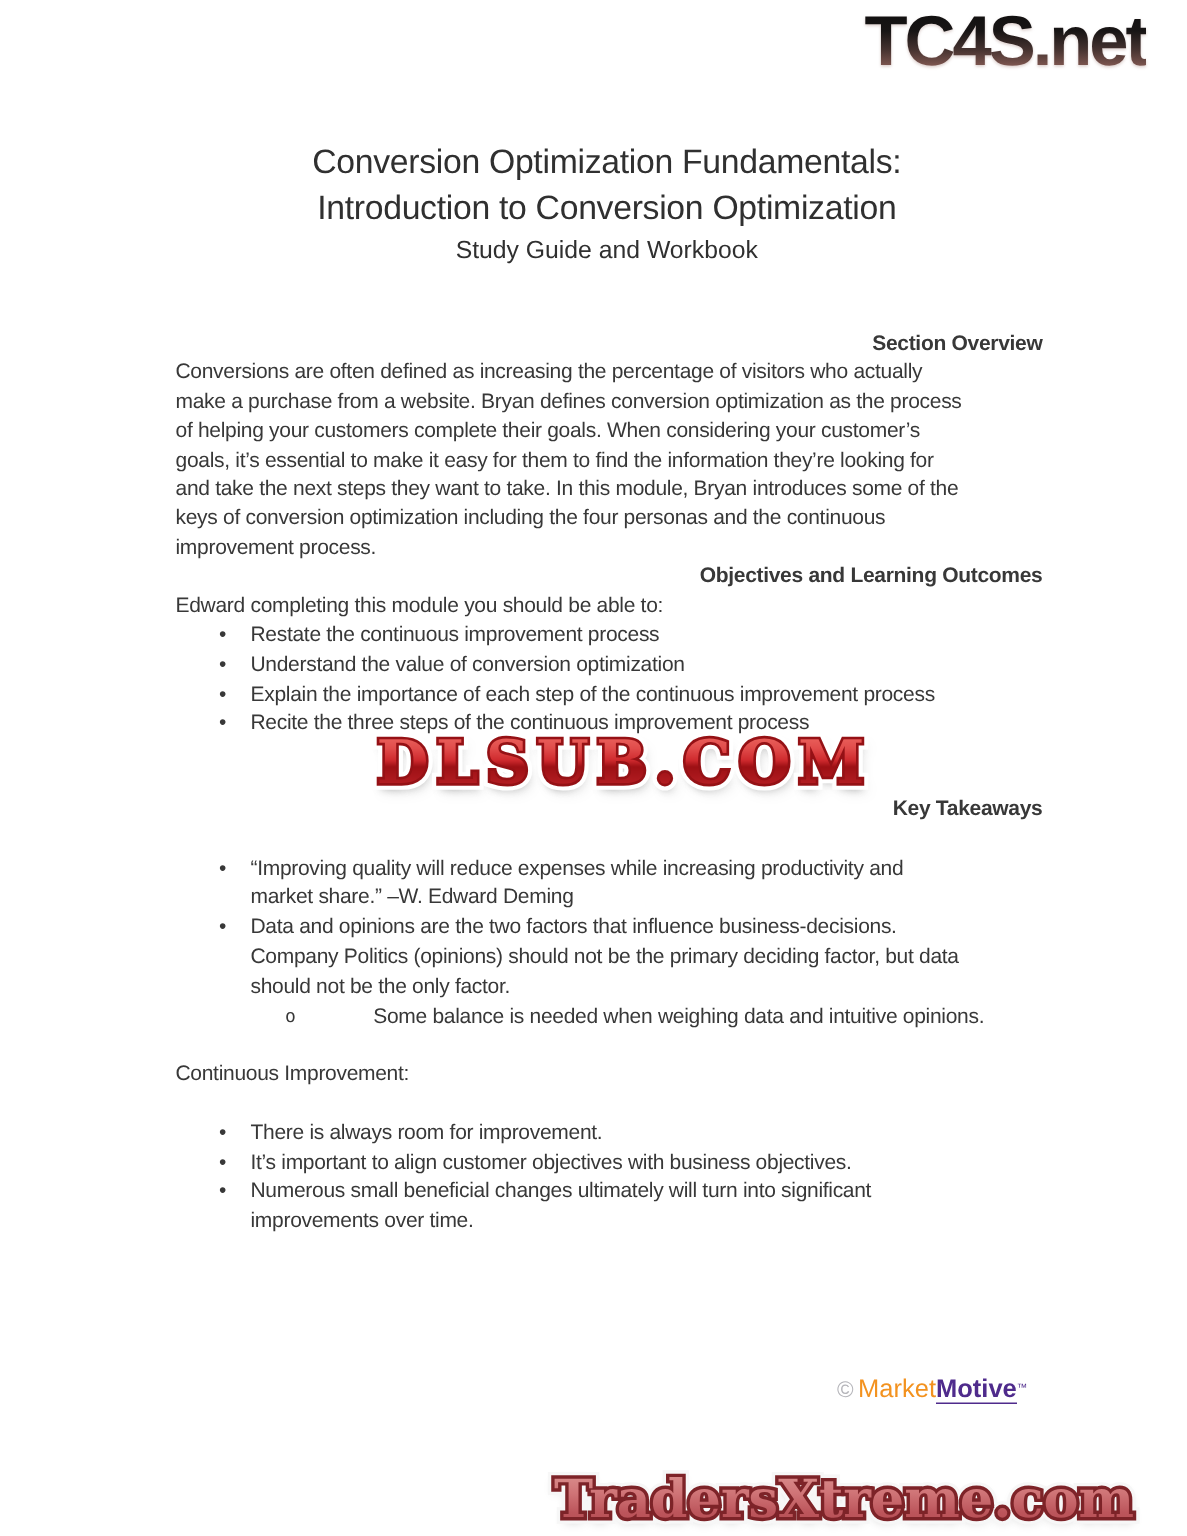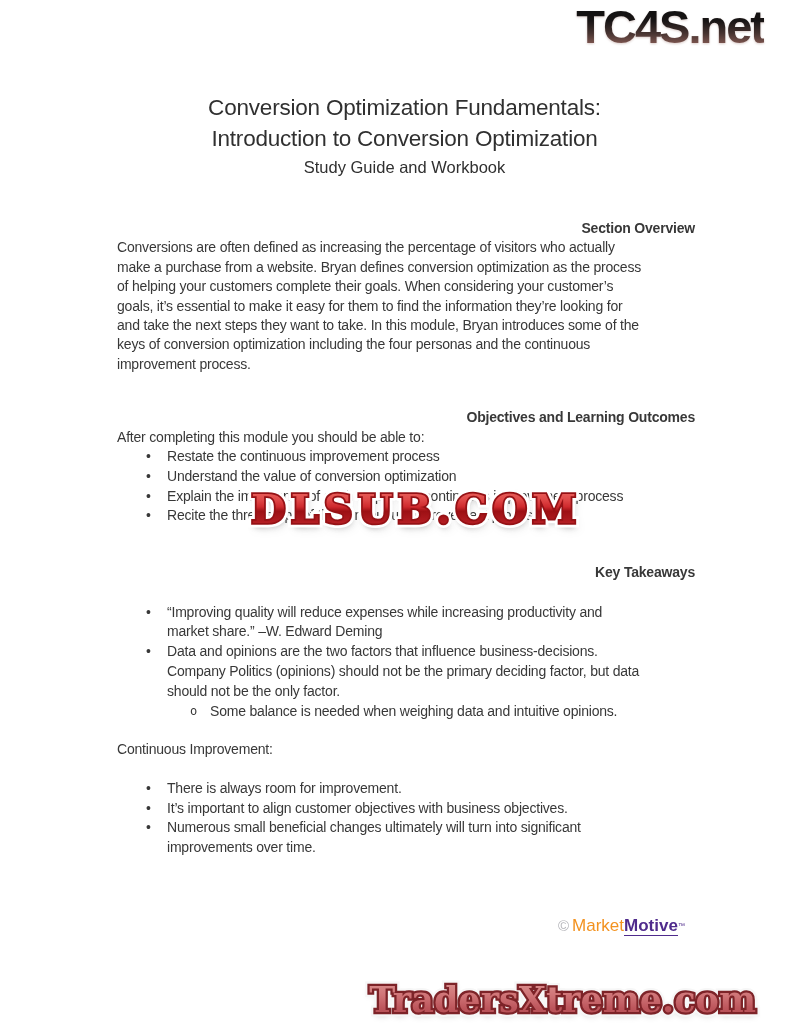--- a/index.html
+++ b/index.html
@@ -22,32 +22,32 @@
   .title-line{font-size:22.5px;line-height:31px;letter-spacing:-0.2px;}
   .subtitle{font-size:16.5px;line-height:26px;}
 
   
   .content{
     position:absolute;left:117px;top:219px;width:578px;
     font-size:14px;line-height:19.4px;letter-spacing:-0.2px;color:#383838;
   }
   .heading{font-weight:bold;margin:0;text-align:right;}
   .para{margin:0;white-space:pre-wrap;}
-  .sec-objectives{margin-top:34px;}
+  .sec-objectives{}
   .sec-takeaways{margin-top:37px;}
   .sec-ci{margin-top:19px;}
   ul.bullets{list-style:none;margin:0;padding:0 0 0 50px;}
   ul.bullets li{position:relative;line-height:19.8px;}
   ul.bullets li::before{
     content:"\2022";position:absolute;left:-21px;top:0;font-size:14px;color:#383838;
   }
   ul.bullets li .btxt{white-space:pre-wrap;}
   ul.kt{margin-top:20px;}
   ul.ci-list{margin-top:19px;}
-  .sub-bullet{position:relative;padding-left:43px;line-height:19.8px;}
+  .sub-bullet{position:relative;padding-left:43px;line-height:19.8px;text-align:center;}
   .sub-bullet::before{
     content:"o";position:absolute;left:23px;top:0;
     font-family:"DejaVu Sans Mono",monospace;font-size:12px;color:#383838;
   }
 
   
   .wm{
     position:absolute;left:251px;top:487px;
     font-family:"DejaVu Serif",serif;font-weight:bold;font-size:40px;
     letter-spacing:5px;line-height:1.1;white-space:nowrap;
@@ -110,21 +110,21 @@
 make a purchase from a website. Bryan defines conversion optimization as the process
 of helping your customers complete their goals. When considering your customer’s
 goals, it’s essential to make it easy for them to find the information they’re looking for
 and take the next steps they want to take. In this module, Bryan introduces some of the
 keys of conversion optimization including the four personas and the continuous
 improvement process.</p>
     </div>
 
     <div class="sec-objectives">
       <div class="heading">Objectives and Learning Outcomes</div>
-      <div class="para">After completing this module you should be able to:</div>
+      <div class="para">Edward completing this module you should be able to:</div>
       <ul class="bullets">
         <li><span class="btxt">Restate the continuous improvement process</span></li>
         <li><span class="btxt">Understand the value of conversion optimization</span></li>
         <li><span class="btxt">Explain the importance of each step of the continuous improvement process</span></li>
         <li><span class="btxt">Recite the three steps of the continuous improvement process</span></li>
       </ul>
     </div>
 
     <div class="sec-takeaways">
       <div class="heading">Key Takeaways</div>

